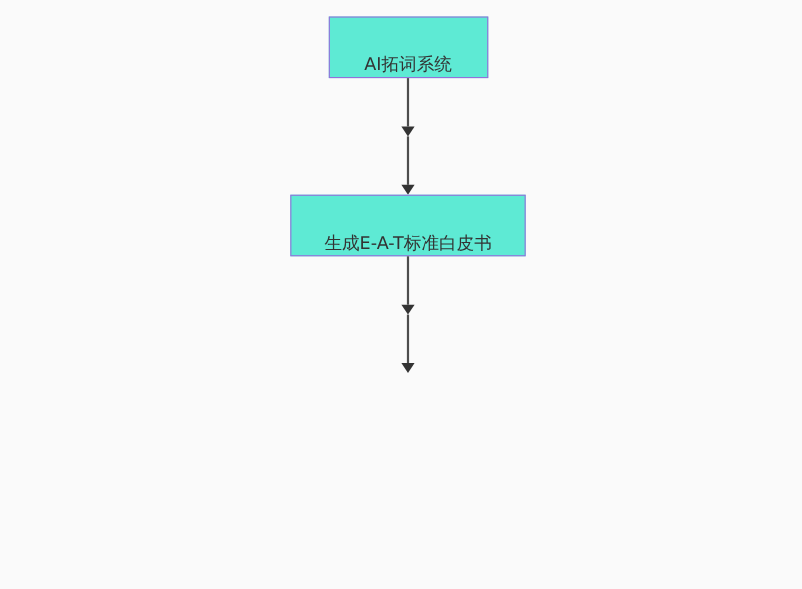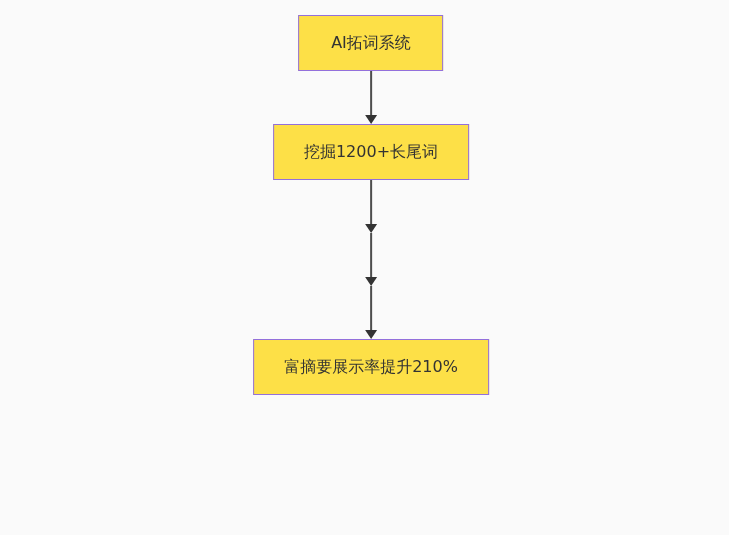--- a/index.html
+++ b/index.html
@@ -24,24 +24,24 @@
     transform: translateX(-50%);
     display: flex;
     flex-direction: column;
     align-items: center;
   }
   .node {
     box-sizing: border-box;
     height: 56px;
     min-width: 145px;
     padding: 0 30px;
-    background: #fde047;
+    background: #5eead4;
     border: 1.5px solid #9370db;
     display: flex;
-    align-items: center;
+    align-items: flex-end;
     justify-content: center;
     color: #333333;
     font-size: 16px;
     white-space: nowrap;
   }
   .arrow {
     height: 53px;
     display: flex;
     flex-direction: column;
     align-items: center;
@@ -68,39 +68,36 @@
 
     <div class="node">
       <span>AI拓词系统</span>
     </div>
 
     <div class="arrow">
       <div class="shaft"></div>
       <div class="head"></div>
     </div>
 
+
+    <div class="arrow">
+      <div class="shaft"></div>
+      <div class="head"></div>
+    </div>
+
     <div class="node">
-      <span>挖掘1200+长尾词</span>
+      <span>生成E-A-T标准白皮书</span>
     </div>
 
     <div class="arrow">
       <div class="shaft"></div>
       <div class="head"></div>
     </div>
 
 
     <div class="arrow">
       <div class="shaft"></div>
       <div class="head"></div>
     </div>
 
 
-    <div class="arrow">
-      <div class="shaft"></div>
-      <div class="head"></div>
-    </div>
-
-    <div class="node">
-      <span>富摘要展示率提升210%</span>
-    </div>
-
   </div>
 </div>
 
 </body></html>

